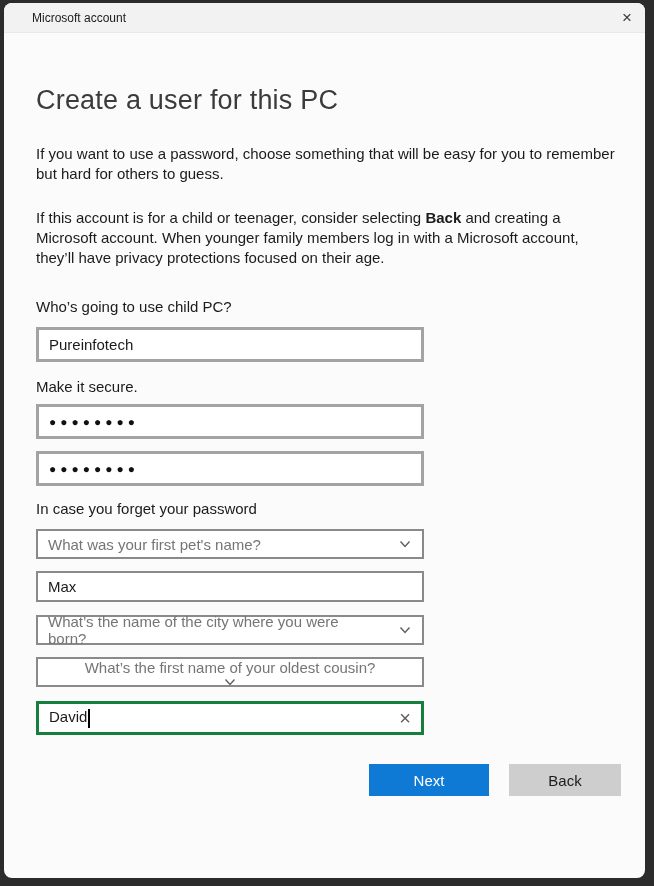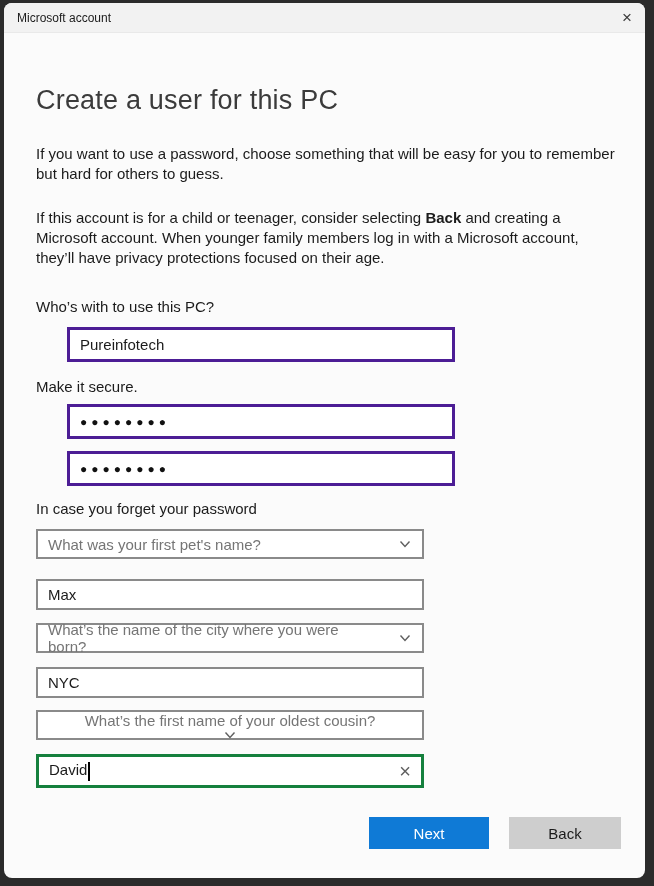--- a/index.html
+++ b/index.html
@@ -20,21 +20,21 @@
     display: flex;
     flex-direction: column;
   }
   .titlebar {
     height: 30px;
     flex: 0 0 30px;
     background: #f2f2f2;
     border-bottom: 1px solid #e9e9e9;
     display: flex;
     align-items: center;
-    padding-left: 13px;
+    padding-left: 28px;
   }
   .titlebar .title {
     font-size: 12px;
     color: #1b1b1b;
   }
   .close-btn {
     margin-left: auto;
     margin-right: 6px;
     width: 24px; height: 24px;
     display: flex;
@@ -82,21 +82,21 @@
     border: none;
     outline: none;
     width: 100%;
     height: 100%;
     font-family: inherit;
     font-size: 15px;
     color: #1b1b1b;
     padding: 0 10px;
     background: transparent;
   }
-  .error-border { border: 3px solid #4c1d95; height: 35px; margin-left: 31px; }
+  .error-border { border: 3px solid #a3a3a3; height: 35px; }
   .mt-input     { margin-top: 12px; }
   .mt-pw1       { margin-top: 9px; }
   .mt-pw2       { margin-top: 12px; }
   .pw input {
     font-size: 12px;
     font-weight: bold;
     letter-spacing: 4px;
     color: #111111;
   }
   .dropdown {
@@ -106,21 +106,21 @@
     background: #ffffff;
     display: flex;
     align-items: center;
     justify-content: space-between;
     padding: 0 10px;
     font-size: 15px;
     color: #757575;
     cursor: default;
   }
   .mt-dd1 { margin-top: 12px; }
-  .mt-ans { margin-top: 20px; }
+  .mt-ans { margin-top: 12px; }
   .mt-dd2 { margin-top: 13px; gap: 28px; }
   .mt-ans2 { margin-top: 14px; }
   .mt-dd3 { margin-top: 12px; flex-direction: column; }
   .gray-border { border: 2px solid #8a8a8a; height: 31px; }
   .focus-border {
     border: 3px solid #15803d;
     height: 34px;
     margin-top: 14px;
     padding: 0 10px;
     justify-content: space-between;
@@ -170,21 +170,21 @@
   </div>
 
   <div class="content">
 
     <div class="heading">Create a user for this PC</div>
 
     <div class="para p2">If you want to use a password, choose something that will be easy for you to remember but hard for others to guess.</div>
 
     <div class="para p1"><span>If this account is for a child or teenager, consider selecting </span><b>Back</b><span> and creating a Microsoft account. When younger family members log in with a Microsoft account, they’ll have privacy protections focused on their age.</span></div>
 
-    <div class="field-label lbl-username">Who’s with to use this PC?</div>
+    <div class="field-label lbl-username">Who’s going to use child PC?</div>
     <div class="field error-border mt-input">
       <input readonly="" value="Pureinfotech" style="">
     </div>
 
     <div class="field-label lbl-secure">Make it secure.</div>
     <div class="field error-border pw mt-pw1">
       <input readonly="" value="●●●●●●●●" style="">
     </div>
     <div class="field error-border pw mt-pw2">
       <input readonly="" value="●●●●●●●●" style="">
@@ -205,23 +205,20 @@
     </div>
 
     <div class="dropdown mt-dd2">
       <span>What’s the name of the city where you were born?</span>
       <span class="chevron-icon">
         <svg width="14" height="12" viewBox="0 0 14 12">
             <path d="M2.5 3.5 L7 8.5 L11.5 3.5" fill="none" stroke="#5f5f5f" stroke-width="1.4"></path>
           </svg>
       </span>
     </div>
-    <div class="field gray-border mt-ans2">
-      <input readonly="" value="NYC" style="">
-    </div>
 
     <div class="dropdown mt-dd3">
       <span>What’s the first name of your oldest cousin?</span>
       <span class="chevron-icon">
         <svg width="14" height="12" viewBox="0 0 14 12">
             <path d="M2.5 3.5 L7 8.5 L11.5 3.5" fill="none" stroke="#5f5f5f" stroke-width="1.4"></path>
           </svg>
       </span>
     </div>
     <div class="field focus-border">

